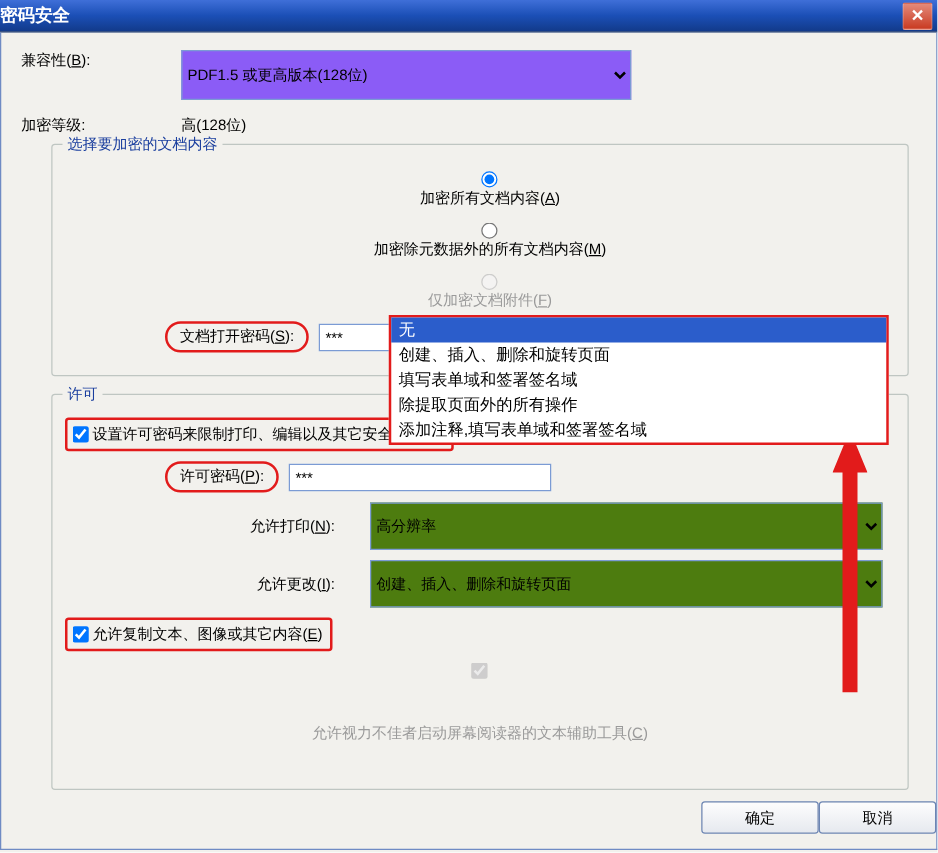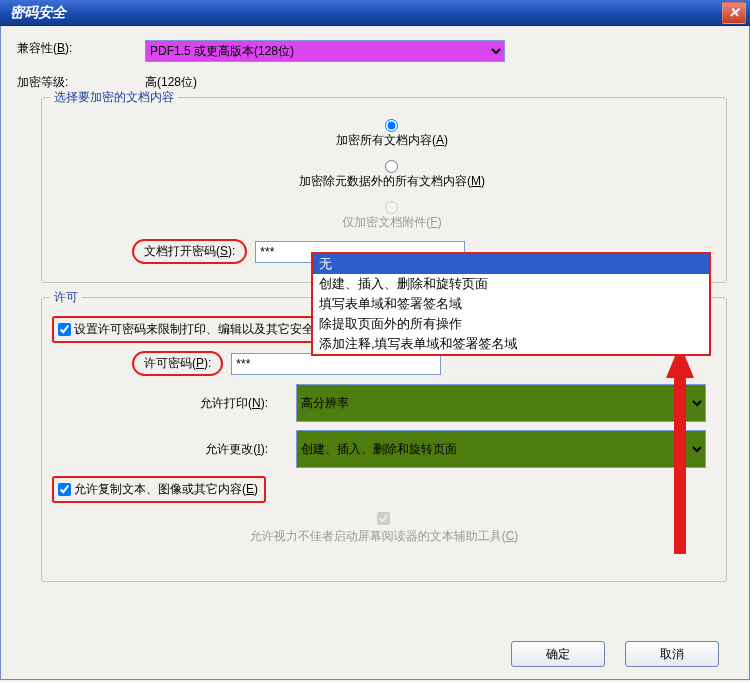--- a/index.html
+++ b/index.html
@@ -15,25 +15,23 @@
     position: relative;
     background: #f2f1ed;
     box-sizing: border-box;
   }
   
   .titlebar {
     height: 26px;
     background: linear-gradient(#3f6fd8, #1b4fb6 50%, #123a8a);
     display: flex; align-items: center;
     color: #fff;
-    padding-left: 10px;
     font-size: 14px; font-weight: bold;
     box-sizing: border-box;
     border-bottom: 1px solid #0e2e6a;
-    font-style: italic;
   }
   .titlebar .spacer { flex: 1; }
   .closebtn {
     width: 22px; height: 20px;
     margin-right: 4px;
     background: linear-gradient(#e38a7a, #c93b22);
     border: 1px solid #fff3;
     border-radius: 2px;
     display: flex; align-items: center; justify-content: center;
     color: #fff; font-weight: bold; font-size: 13px;
@@ -52,24 +50,24 @@
     margin-bottom: 12px;
     gap: 48px;
   }
   .row label.lead {
     width: 80px;
     letter-spacing: 0;
   }
   select.wide {
     flex: none;
     width: 360px;
-    height: 22px;
+    height: 40px;
     font-size: 12px;
     border: 1px solid #7b9bd4;
-    background: #d946ef;
+    background: #8b5cf6;
   }
   select.xlarge {
     width: 410px;
     height: 38px;
     font-size: 12px;
     border: 1px solid #7b9bd4;
     background: #4d7c0f;
     margin-left: 20px;
   }
   .static-val { color: #000; }
@@ -152,22 +150,20 @@
     position: absolute;
     left: 666px; top: 344px;
     width: 28px; height: 210px;
     pointer-events: none;
   }
   
   .footer {
     position: absolute;
     left: 0; right: 0; bottom: 12px;
     display: flex; justify-content: flex-end;
-    gap: 20px;
-    padding-right: 30px;
   }
   .winbtn {
     width: 92px; height: 24px;
     border: 1px solid #6c85b3;
     background: linear-gradient(#fdfdfd, #e6e9ef);
     border-radius: 3px;
     font-size: 12px;
     display: flex; align-items: center; justify-content: center;
     cursor: default;
   }
@@ -258,21 +254,21 @@
         </select>
       </div>
 
       <div style="margin:6px 0 6px 0;">
         <span class="hl">
           <input class="chk" type="checkbox" checked="" style="">
           <span>允许复制文本、图像或其它内容(<span class="u">E</span>)</span>
         </span>
       </div>
 
-      <div class="check-row disabled" style="margin-left:0;">
+      <div class="check-row disabled" style="margin-left:0;gap:32px;">
         <input type="checkbox" checked="" disabled="" style="">
         <span>允许视力不佳者启动屏幕阅读器的文本辅助工具(<span class="u">C</span>)</span>
       </div>
     </div>
 
     <div class="footer">
       <div class="winbtn">确定</div>
       <div class="winbtn">取消</div>
     </div>
 

